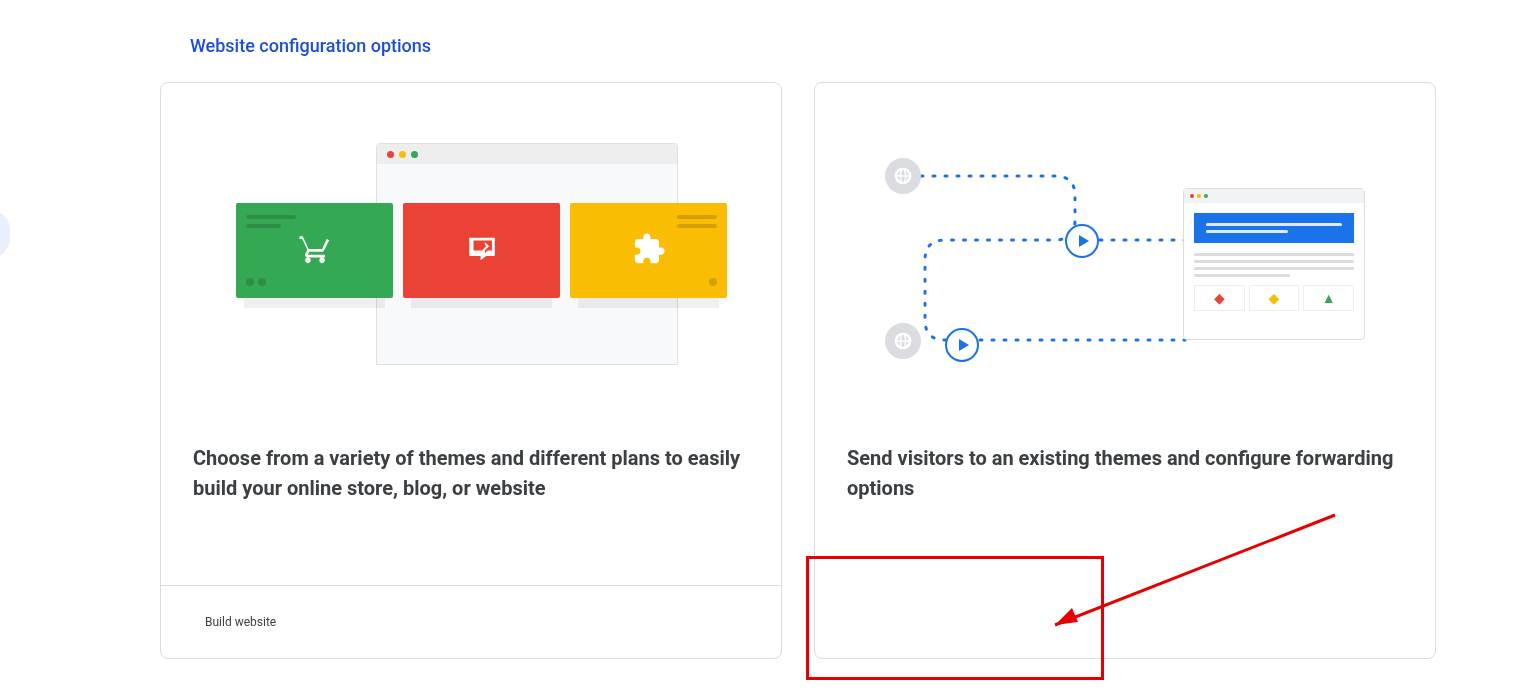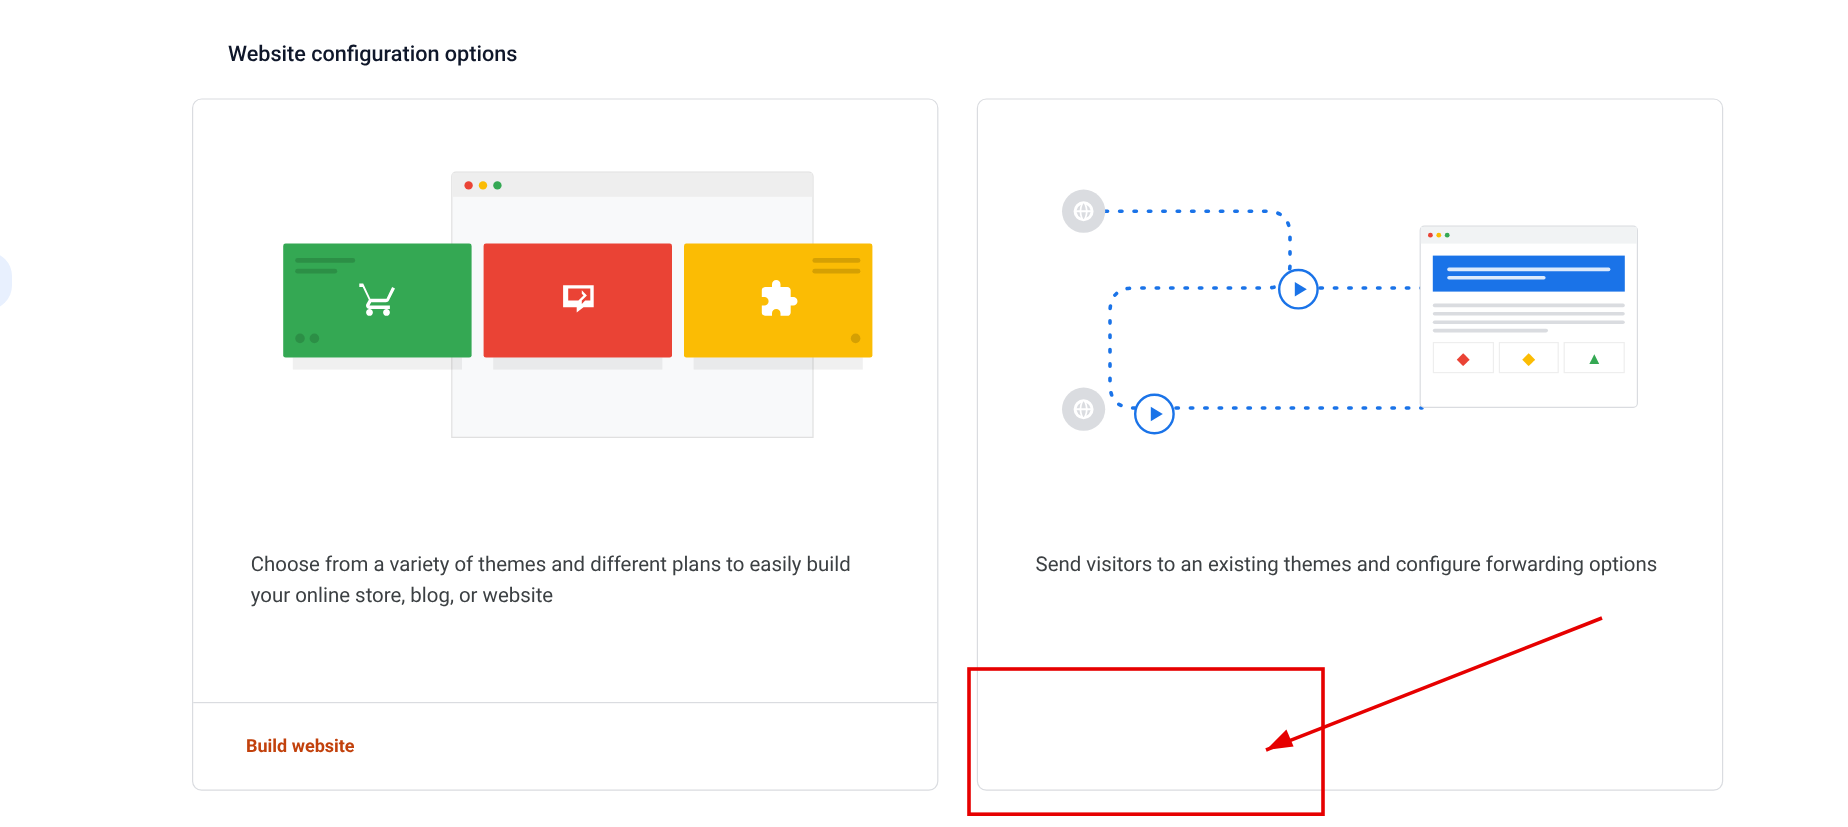--- a/index.html
+++ b/index.html
@@ -1,25 +1,25 @@
 <!DOCTYPE html>
 <html><head>
 <meta charset="utf-8">
 <style>
   html,body{margin:0;padding:0;font-family:Roboto,Arial,sans-serif;background:#fff;color:#202124;}
   body{width:1540px;height:689px;position:relative;overflow:hidden;}
-  .section-title{position:absolute;left:190px;top:35px;font-size:18px;font-weight:500;color:#0f172a;}
+  .section-title{position:absolute;left:190px;top:35px;font-size:18px;font-weight:500;color:#1d4ed8;}
   .cards{position:absolute;left:160px;top:82px;display:flex;gap:32px;}
   .card{width:622px;height:577px;border:1px solid #dadce0;border-radius:8px;display:flex;flex-direction:column;background:#fff;box-sizing:border-box;}
   .card-illus{height:360px;display:flex;align-items:center;justify-content:center;}
   .card-body{padding:0 32px;flex:1;}
   .card-title{font-size:22px;font-weight:400;color:#202124;margin:0 0 18px;}
-  .card-desc{font-size:17px;line-height:1.5;color:#3c4043;margin:16px;}
+  .card-desc{font-size:20px;line-height:1.5;color:#3c4043;margin:0;font-weight:bold;}
   .card-foot{border-top:1px solid #dadce0;height:72px;display:flex;align-items:center;padding:0 30px;}
-  .action{font-size:15px;font-weight:700;color:#c2410c;cursor:pointer;display:inline-flex;align-items:center;height:38px;padding:0 14px;border-radius:6px;}
+  .action{font-size:12px;font-weight:400;color:#404040;cursor:pointer;display:inline-flex;align-items:center;height:38px;padding:0 14px;border-radius:6px;}
   .action.primary{}
   .action.highlight{background:#f1f6fe;}
   
   .illus1{position:relative;width:470px;height:240px;}
   .browser-bg{position:absolute;left:140px;top:0;width:300px;height:220px;background:#f8f9fa;border:1px solid #e0e0e0;border-radius:4px 4px 0 0;}
   .browser-chrome{height:20px;background:#eee;display:flex;align-items:center;padding-left:10px;gap:5px;}
   .browser-chrome span{width:7px;height:7px;border-radius:50%;display:block;}
   .dot-r{background:#ea4335;} .dot-y{background:#fbbc04;} .dot-g{background:#34a853;}
   .tiles{position:absolute;top:60px;left:0;display:flex;gap:10px;}
   .tile{width:157px;height:95px;border-radius:2px;display:flex;align-items:center;justify-content:center;position:relative;}

